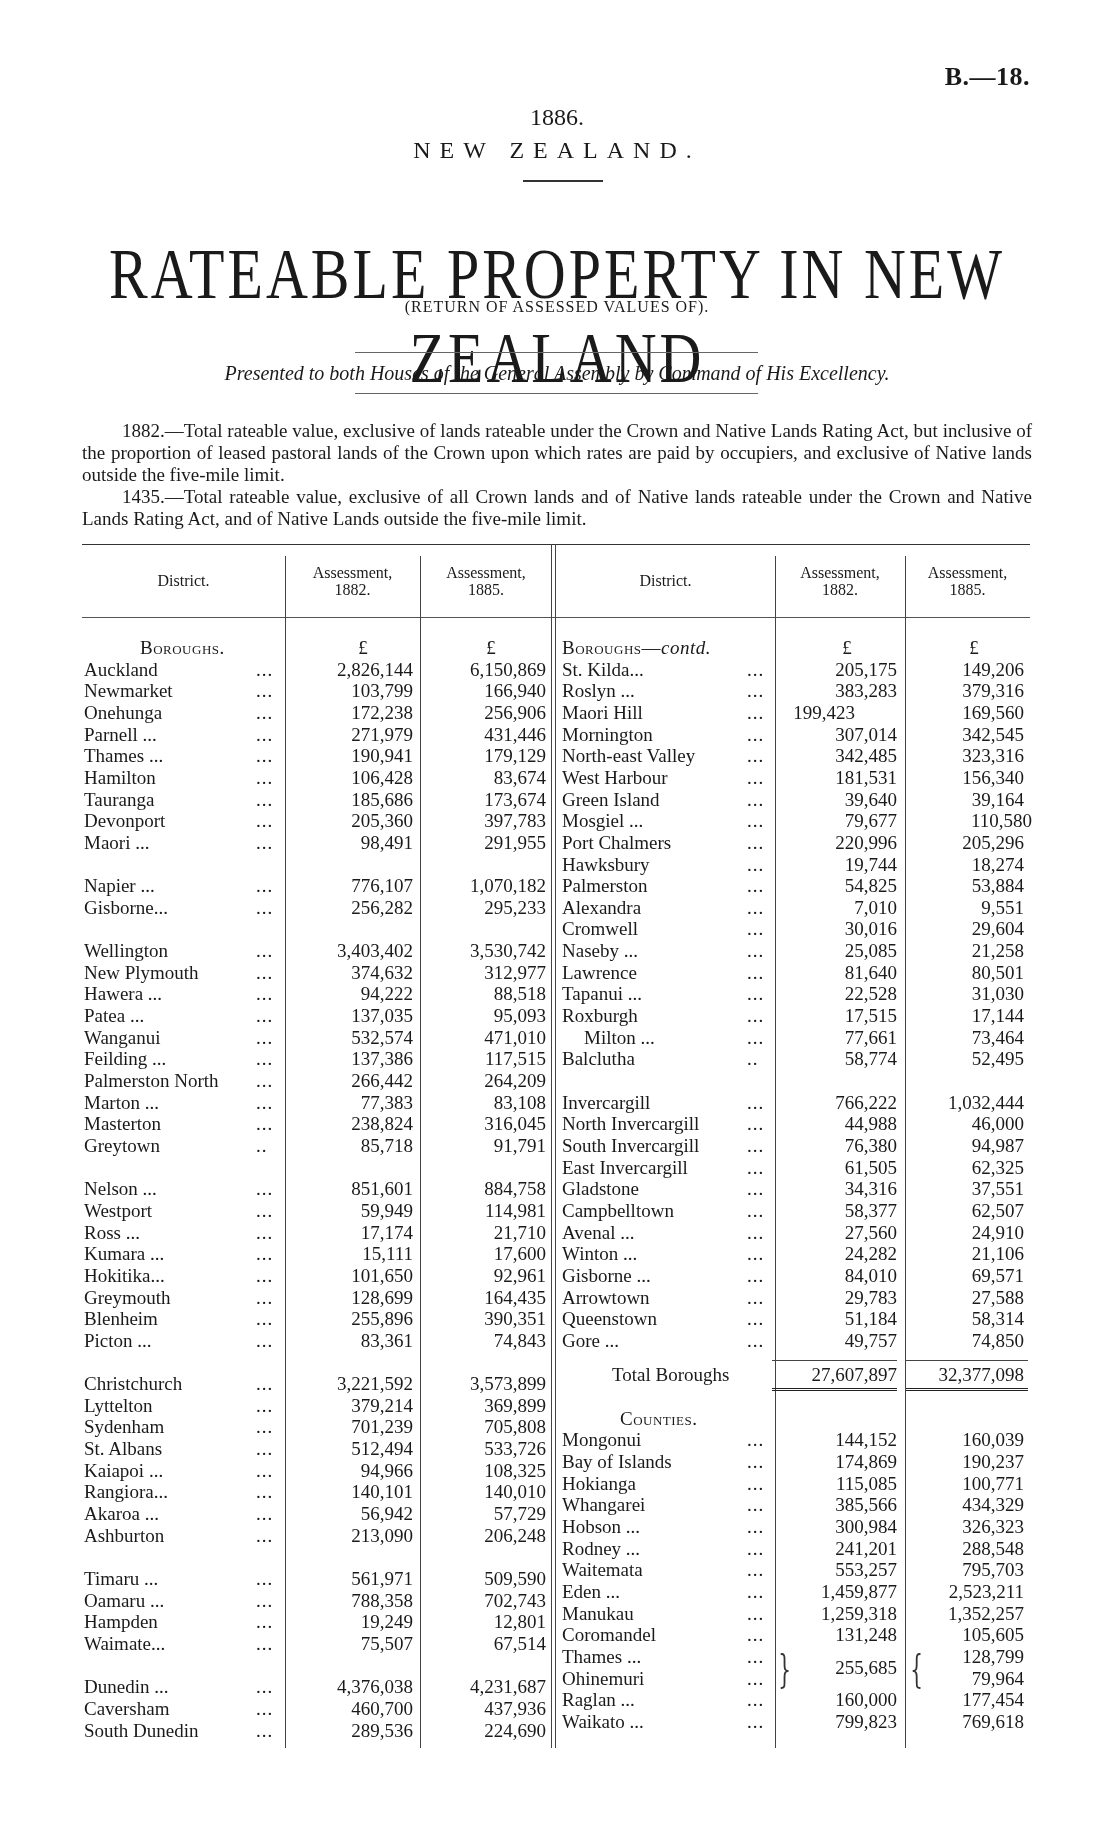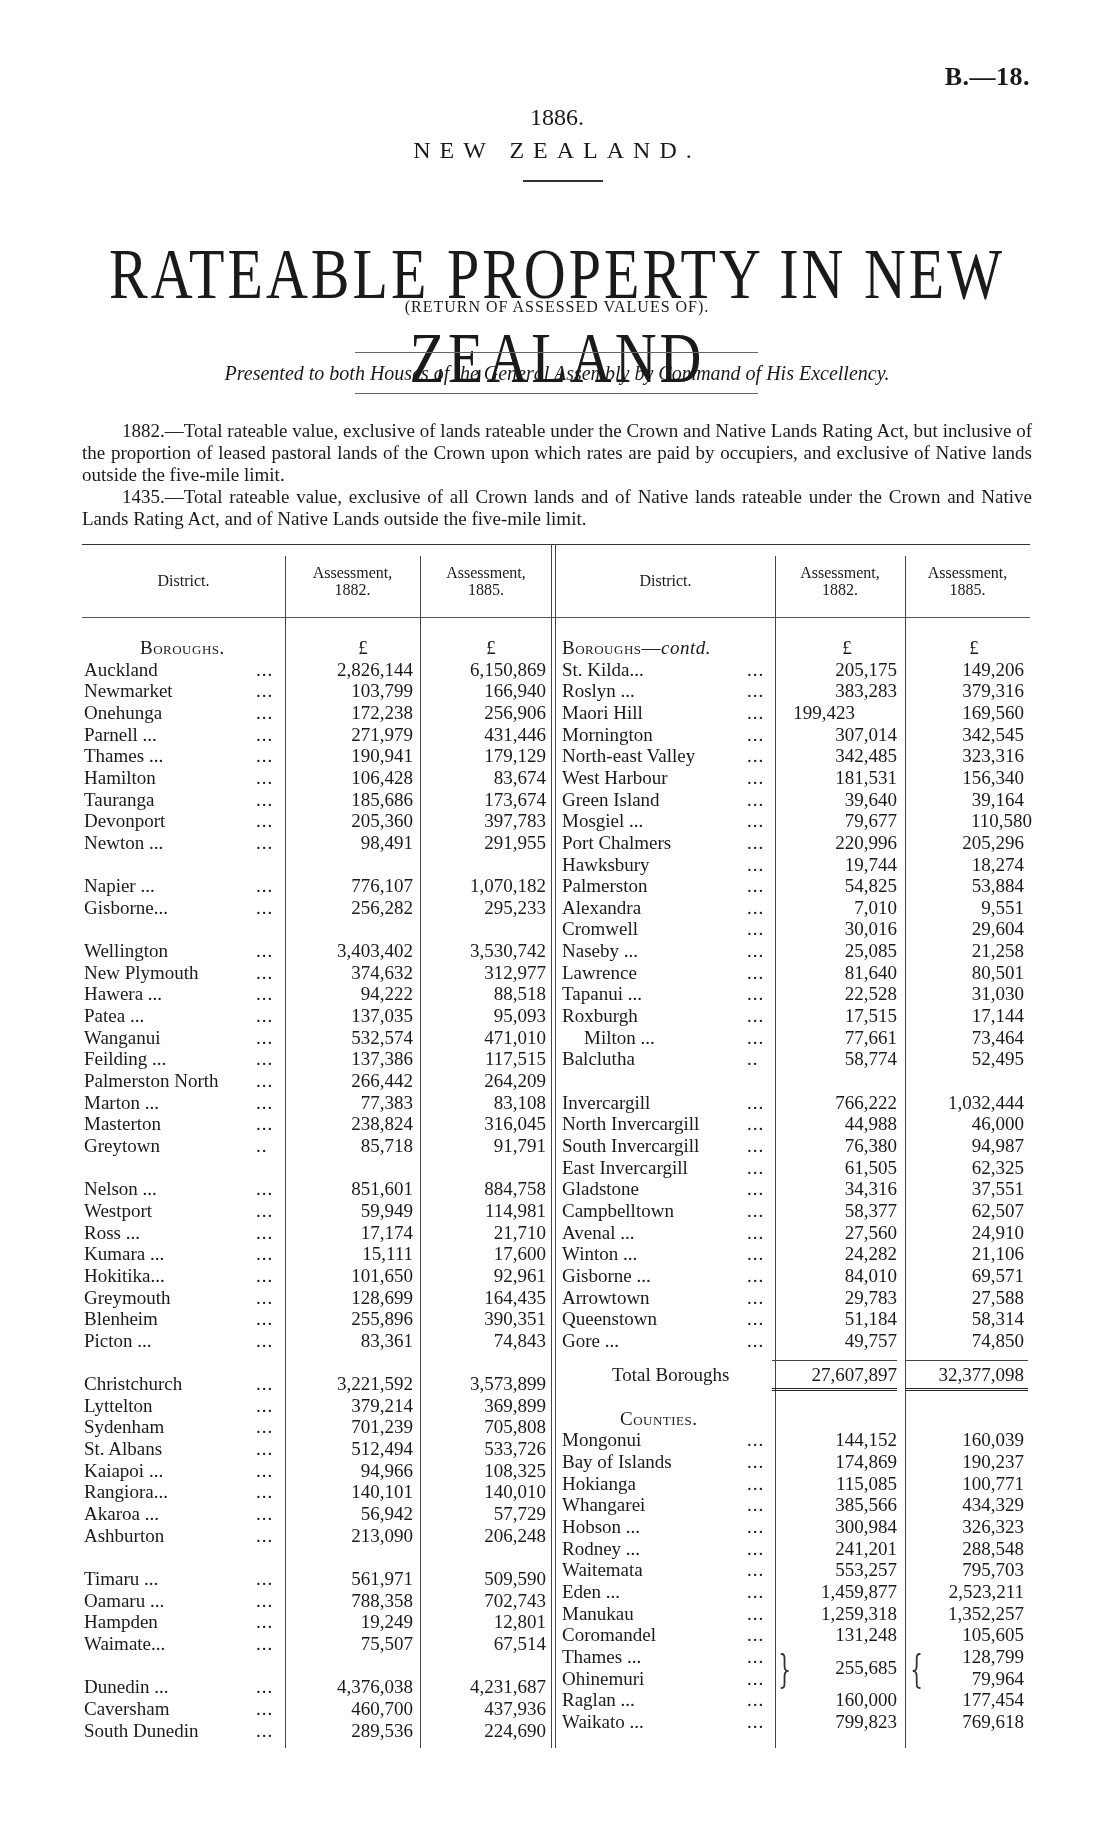--- a/index.html
+++ b/index.html
@@ -107,21 +107,21 @@
 <div class="row num" style="left:293px;width:120px;top:766.8999999999999px">106,428</div>
 <div class="row num" style="left:426px;width:120px;top:766.8999999999999px">83,674</div>
 <div class="row" style="left:84px;top:788.5499999999998px">Tauranga</div>
 <div class="row dots" style="left:256px;top:788.5499999999998px">...</div>
 <div class="row num" style="left:293px;width:120px;top:788.5499999999998px">185,686</div>
 <div class="row num" style="left:426px;width:120px;top:788.5499999999998px">173,674</div>
 <div class="row" style="left:84px;top:810.1999999999998px">Devonport</div>
 <div class="row dots" style="left:256px;top:810.1999999999998px">...</div>
 <div class="row num" style="left:293px;width:120px;top:810.1999999999998px">205,360</div>
 <div class="row num" style="left:426px;width:120px;top:810.1999999999998px">397,783</div>
-<div class="row" style="left:84px;top:831.8499999999998px">Newton ...</div>
+<div class="row" style="left:84px;top:831.8499999999998px">Maori ...</div>
 <div class="row dots" style="left:256px;top:831.8499999999998px">...</div>
 <div class="row num" style="left:293px;width:120px;top:831.8499999999998px">98,491</div>
 <div class="row num" style="left:426px;width:120px;top:831.8499999999998px">291,955</div>
 <div class="row" style="left:84px;top:875.1499999999997px">Napier ...</div>
 <div class="row dots" style="left:256px;top:875.1499999999997px">...</div>
 <div class="row num" style="left:293px;width:120px;top:875.1499999999997px">776,107</div>
 <div class="row num" style="left:426px;width:120px;top:875.1499999999997px">1,070,182</div>
 <div class="row" style="left:84px;top:896.7999999999997px">Gisborne...</div>
 <div class="row dots" style="left:256px;top:896.7999999999997px">...</div>
 <div class="row num" style="left:293px;width:120px;top:896.7999999999997px">256,282</div>

